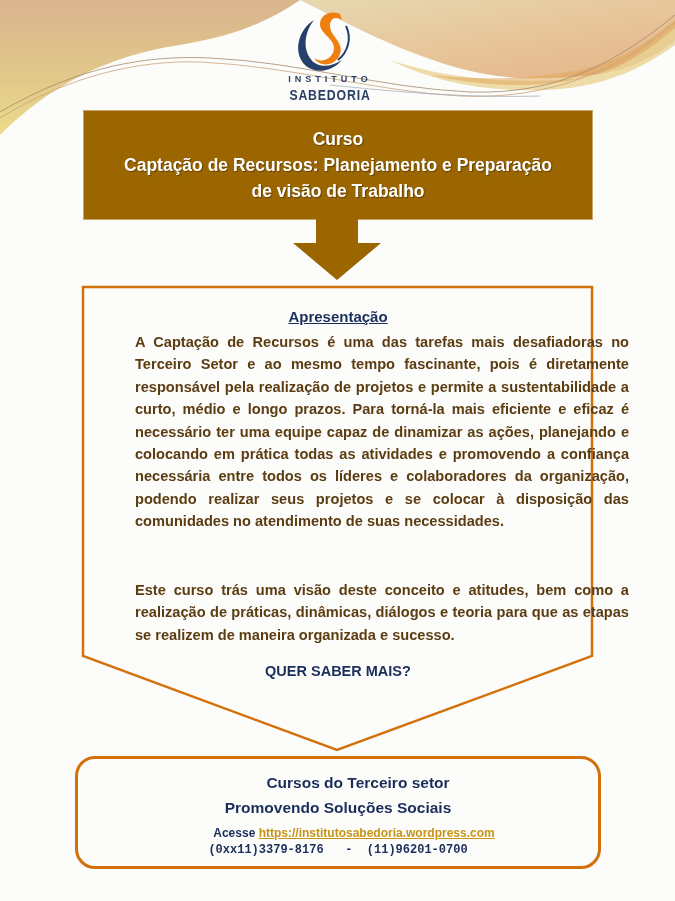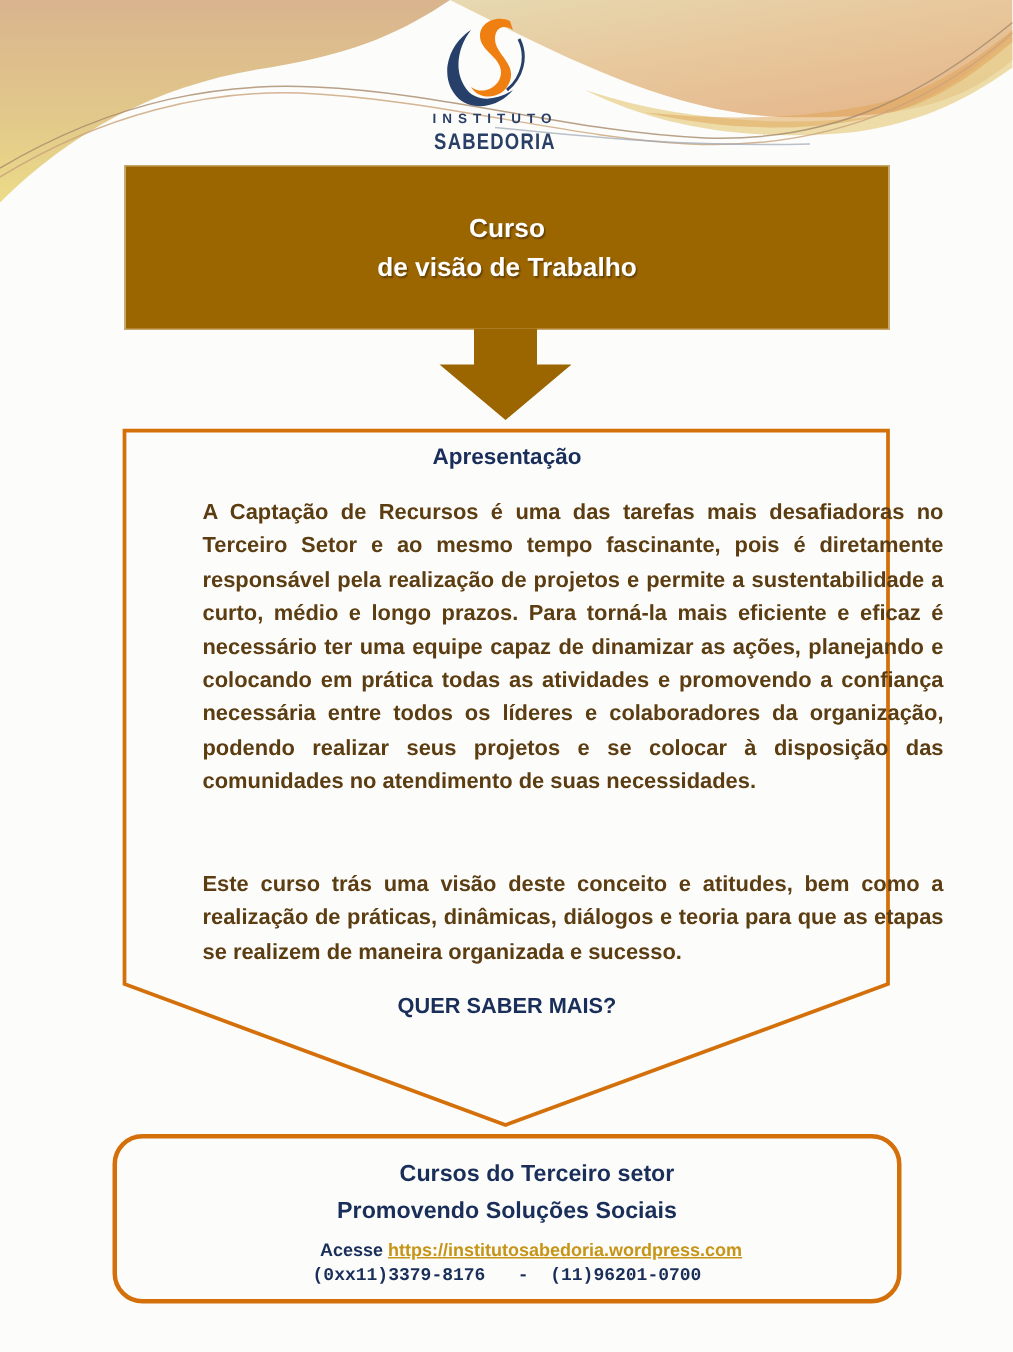--- a/index.html
+++ b/index.html
@@ -28,22 +28,22 @@
     display: flex; flex-direction: column; align-items: center; justify-content: center;
     color: #ffffff; text-shadow: 1px 1px 1px rgba(0,0,0,0.35);
   }
   .header-box .line { font-size: 17.5px; font-weight: bold; line-height: 26px; }
 
   .arrow { position: absolute; left: 292px; top: 219px; width: 90px; height: 62px; z-index: 2; }
 
   .pentagon { position: absolute; left: 80px; top: 284px; width: 516px; height: 472px; z-index: 1; }
 
   .pres-title {
-    position: absolute; left: 83px; top: 296px; width: 510px; text-align: center;
-    font-size: 15px; font-weight: bold; color: #1a2e5a; z-index: 3;
+    position: absolute; left: 83px; top: 308px; width: 510px; text-align: center;
+    font-size: 15px; font-weight: bold; color: #1a2e5a; text-decoration: underline; z-index: 3;
   }
   .body-text {
     position: absolute; left: 91px; width: 494px; z-index: 3;
     font-size: 14.6px; font-weight: bold; color: #5c3d12;
     line-height: 22.4px; text-align: justify; margin-left: 44px;
   }
   .p1 { top: 331px; }
   .p2 { top: 579px; }
 
   .cta {
@@ -95,20 +95,21 @@
     <path d="M34,12 C18,22 12,45 26,58 C36,66 52,64 62,52 C50,60 36,60 30,50 C22,38 26,22 34,12 Z" fill="#26406a"></path>
     <path d="M60,6 C52,2 40,6 40,16 C40,26 54,30 54,40 C54,50 42,56 34,50 C40,60 56,58 60,46 C64,34 50,28 50,18 C50,10 56,8 62,12 Z" fill="#f07f12"></path>
     <path d="M66,18 C72,30 68,44 58,52" stroke="#26406a" stroke-width="2" fill="none"></path>
   </svg>
   <div class="logo-text1">INSTITUTO</div>
   <div class="logo-text2">SABEDORIA</div>
 </div>
 
 <div class="header-box">
   <div class="line">Curso</div>
+  <div class="line">Captação de Recursos: Planejamento e Preparação</div>
   <div class="line">de visão de Trabalho</div>
 </div>
 
 <svg class="arrow" viewBox="0 0 90 62">
   <polygon points="24,0 66,0 66,24 89,24 45,61 1,24 24,24" fill="#9b6500"></polygon>
 </svg>
 
 <svg class="pentagon" viewBox="0 0 516 472">
   <polygon points="3,3 512,3 512,372 257,466 3,372" fill="#fcfcfb" stroke="#d4700a" stroke-width="2.5"></polygon>
 </svg>

